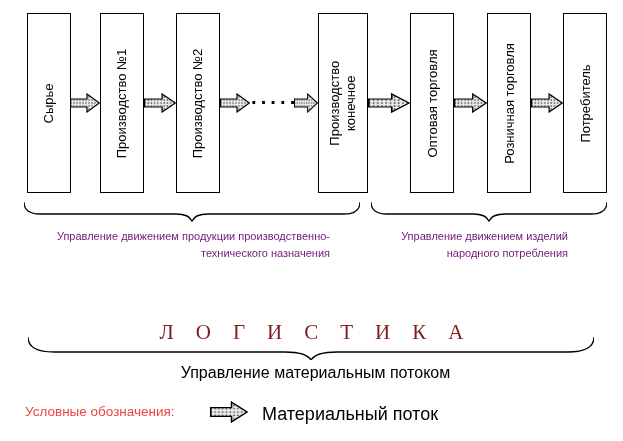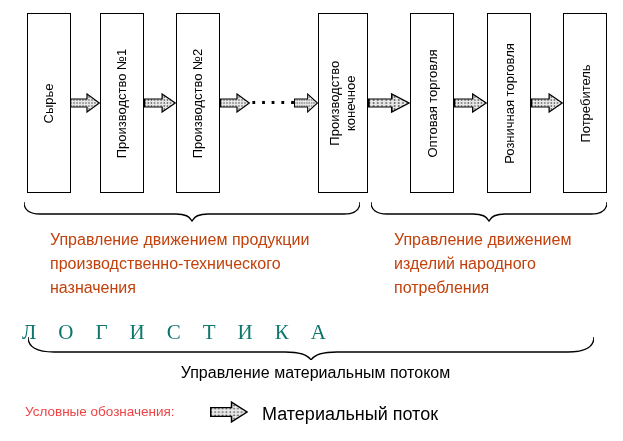--- a/index.html
+++ b/index.html
@@ -34,27 +34,27 @@
   .dots{
     position:absolute;left:251px;top:92px;width:44px;height:20px;
     font-size:20px;font-weight:bold;letter-spacing:3px;line-height:20px;text-align:center;
   }
   .brace{position:absolute;}
   .brace svg{display:block;width:100%;height:100%;}
   .brace-left{left:24px;top:200px;width:336px;height:22px;}
   .brace-right{left:371px;top:200px;width:236px;height:22px;}
   .brace-big{left:28px;top:334px;width:566px;height:26px;}
   .group-label{
-    position:absolute;top:228px;font-size:16px;line-height:1.5;text-align:left;color:#c2410c;
+    position:absolute;top:228px;font-size:11px;line-height:1.5;text-align:right;color:#701a75;
   }
   .group-label.left{left:50px;width:280px;}
-  .group-label.right{left:394px;width:190px;}
+  .group-label.right{left:378px;width:190px;}
   .logistics-title{
-    position:absolute;left:0;top:320px;width:100%;text-align:left;text-indent:22px;
-    font-family:"Liberation Serif",serif;font-size:21px;letter-spacing:22px;color:#0f766e;
+    position:absolute;left:0;top:320px;width:100%;text-align:center;text-indent:22px;
+    font-family:"Liberation Serif",serif;font-size:21px;letter-spacing:22px;color:#7f1d1d;
   }
   .logistics-subtitle{
     position:absolute;left:4px;top:364px;width:100%;text-align:center;font-size:16px;color:#000;
   }
   .legend-label{position:absolute;left:25px;top:404px;font-size:13.5px;color:#ef4444;}
   .legend-arrow{position:absolute;left:210px;top:401px;width:38px;height:22px;}
   .legend-arrow svg{display:block;width:100%;height:100%;}
   .legend-item-label{position:absolute;left:262px;top:404px;font-size:18px;color:#000;}
   .defs-holder{position:absolute;width:0;height:0;}
 </style>

